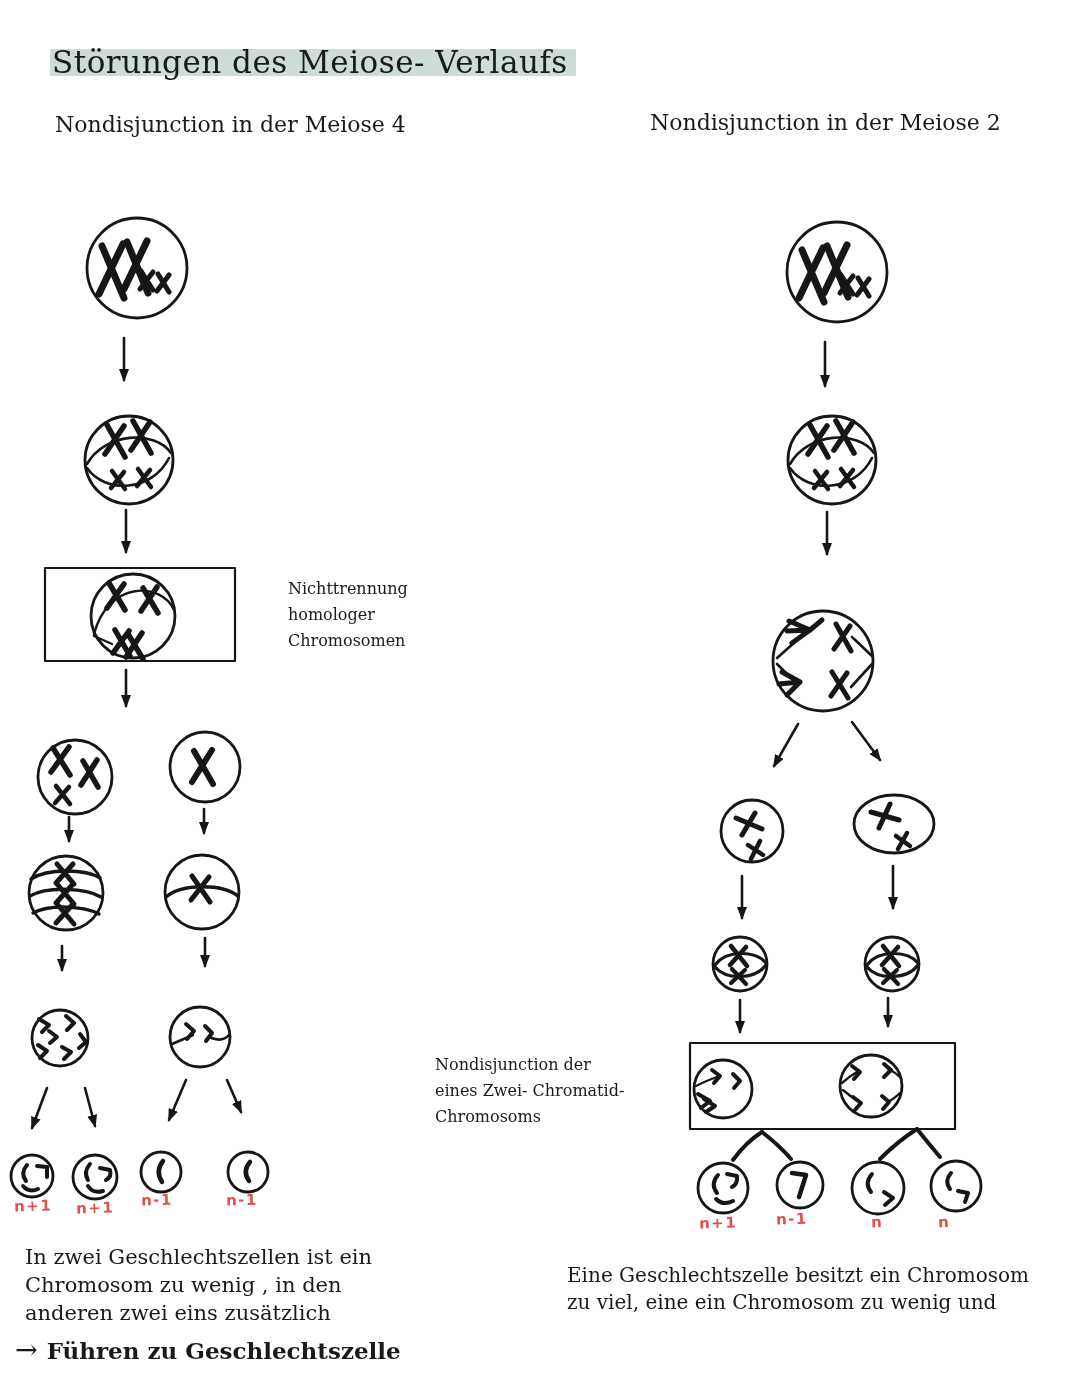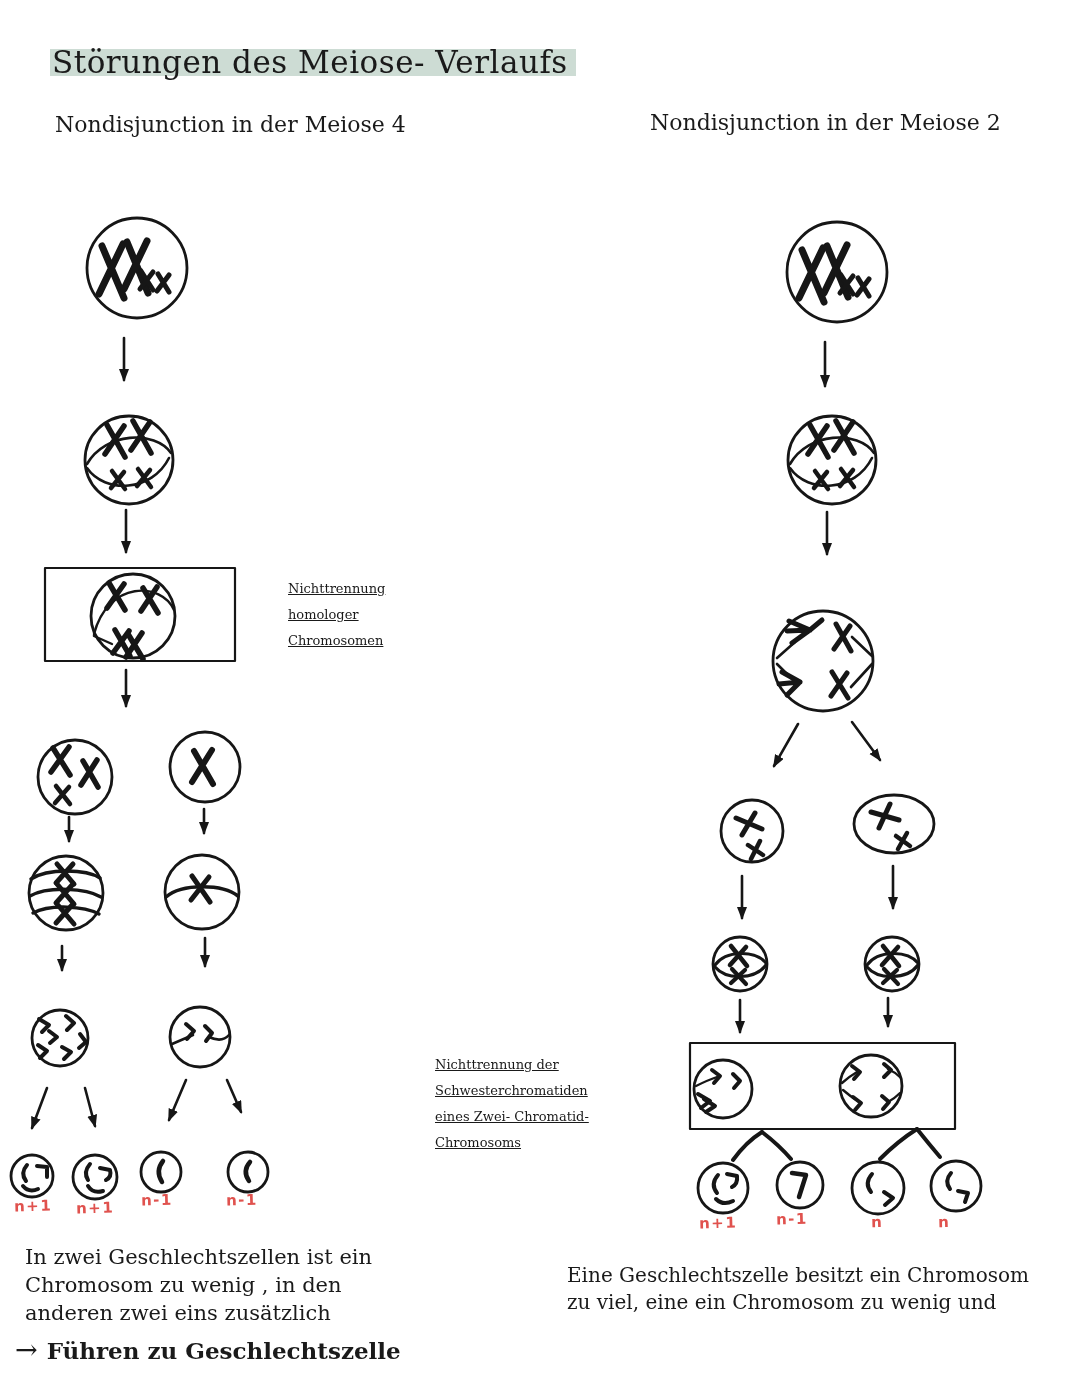--- a/index.html
+++ b/index.html
@@ -10,21 +10,21 @@
   svg.canvas{position:absolute;left:0;top:0;color:var(--ink,#161616);}
   .title{position:absolute;left:50px;top:44px;font-size:31px;letter-spacing:.5px;white-space:nowrap;}
   .title .hl{
     background:linear-gradient(180deg, rgba(0,0,0,0) 14%, var(--highlight,#cddcd4) 14%,
                var(--highlight,#cddcd4) 88%, rgba(0,0,0,0) 88%);
     padding:0 8px 0 2px;
   }
   .heading{position:absolute;font-size:22px;white-space:nowrap;}
   .h-left{left:55px;top:112px;}
   .h-right{left:650px;top:110px;}
-  .annot{position:absolute;font-size:13px;line-height:26px;text-decoration:underline;}
+  .annot{position:absolute;font-size:16px;line-height:26px;}
   .annot-left{left:288px;top:576px;}
   .annot-right{left:435px;top:1052px;}
   .caption{position:absolute;}
   .caption-left{left:25px;top:1243px;font-size:21px;line-height:28px;}
   .caption-right{left:567px;top:1262px;font-size:20px;line-height:27px;}
   .glabel{
     position:absolute;font-family:"DejaVu Sans","Liberation Sans",sans-serif;
     font-weight:bold;font-size:15px;color:var(--label_red,#e0524e);
     letter-spacing:1.5px;transform:rotate(-1.5deg);white-space:nowrap;
   }
@@ -268,22 +268,21 @@
   <div class="heading h-left">Nondisjunction in der Meiose 4</div>
   <div class="heading h-right">Nondisjunction in der Meiose 2</div>
 
   <div class="annot annot-left">
     <div>Nichttrennung</div>
     <div>homologer</div>
     <div>Chromosomen</div>
   </div>
 
   <div class="annot annot-right">
-    <div>Nichttrennung der</div>
-    <div>Schwesterchromatiden</div>
+    <div>Nondisjunction der</div>
     <div>eines Zwei- Chromatid-</div>
     <div>Chromosoms</div>
   </div>
 
   <span class="glabel" style="left:14px;top:1197px;">n+1</span>
   <span class="glabel" style="left:76px;top:1199px;">n+1</span>
   <span class="glabel" style="left:141px;top:1191px;">n-1</span>
   <span class="glabel" style="left:226px;top:1191px;">n-1</span>
 
   <span class="glabel" style="left:699px;top:1214px;">n+1</span>

